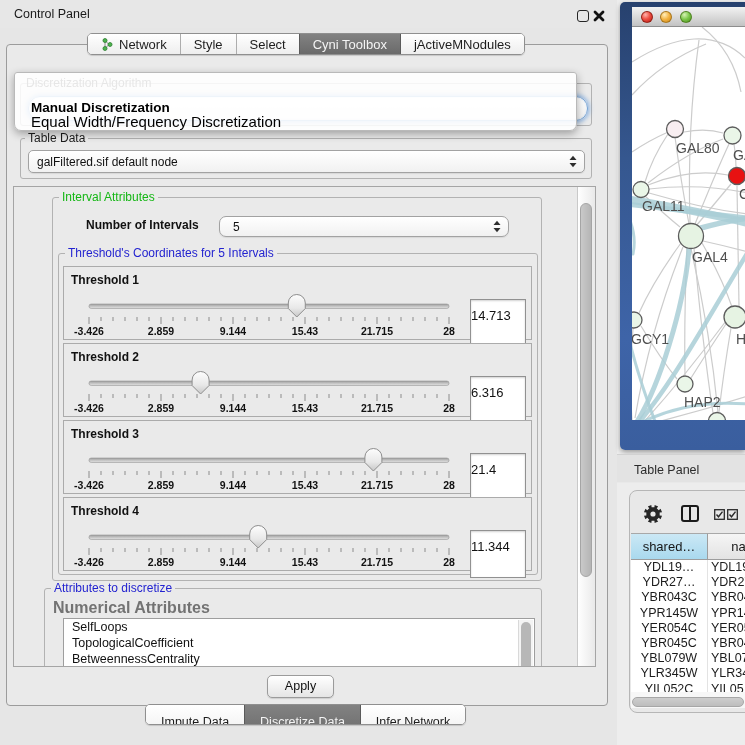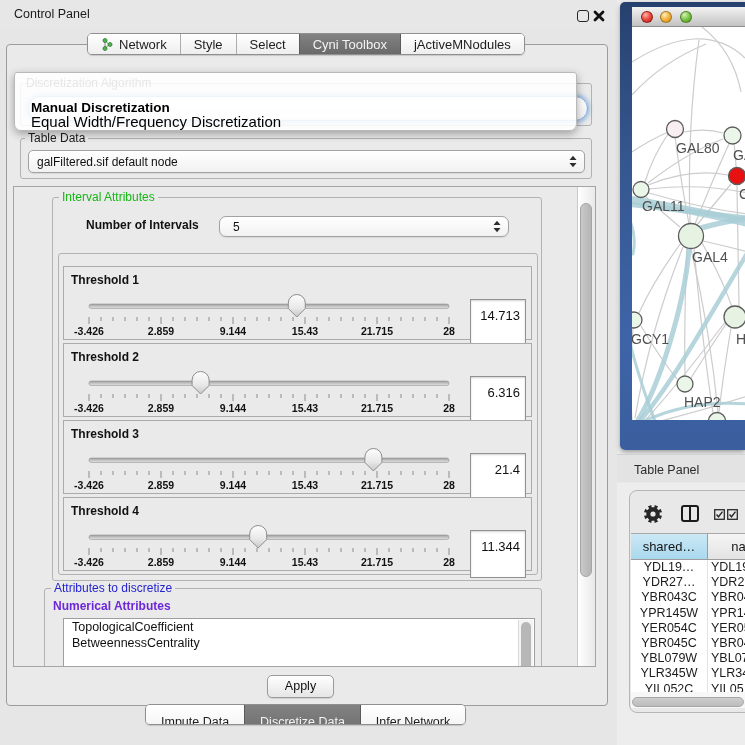--- a/index.html
+++ b/index.html
@@ -63,25 +63,25 @@
   #interval-title { left:45px; top:3px; color:#14b714; }
   #noi-label { position:absolute; left:72px; top:31px; font-size:12px; font-weight:bold; color:#111; }
   #noi-combo { left:205px; top:29px; width:290px; height:21px; border-radius:7px; }
 
   #thr-group { left:44px; top:66px; width:480px; height:322px; }
   #thr-title { left:51px; top:59px; color:#2323d0; }
 
   .thr-box { position:absolute; left:49px; width:469px; height:74px; border:1px solid #ababab; background:#eaeaea; }
   .thr-box .tlabel { position:absolute; left:7px; top:6px; font-size:12px; font-weight:bold; color:#111; }
   .thr-box svg.slider { position:absolute; left:0; top:0; }
-  .thr-box .tfield { position:absolute; left:406px; top:32px; width:56px; height:48px; background:#fff; border:1px solid #919191; box-shadow:inset 0 1px 2px rgba(0,0,0,0.18); font-size:13px; color:#111; text-align:right; padding:8px 5px 0 0; }
+  .thr-box .tfield { position:absolute; left:406px; top:32px; width:56px; height:48px; background:#fff; border:1px solid #919191; box-shadow:inset 0 1px 2px rgba(0,0,0,0.18); font-size:13px; color:#111; padding:8px 5px 0 0; }
 
   #attr-group { left:30px; top:401px; width:498px; height:110px; }
   #attr-title { left:37px; top:394px; color:#2323d0; }
-  #attr-heading { position:absolute; left:39px; top:412px; font-size:12px; font-weight:bold; color:#6d28d9; }
+  #attr-heading { position:absolute; left:39px; top:412px; font-size:16px; font-weight:bold; color:#737373; }
   #attr-list { position:absolute; left:49px; top:431px; width:472px; height:60px; background:#fff; border:1px solid #9e9e9e; overflow:hidden; }
   #attr-list .li { font-size:12.5px; color:#111; height:16px; line-height:16px; padding-left:8px; white-space:nowrap; }
   #attr-vsb { position:absolute; right:1px; top:1px; width:15px; height:58px; background:#f4f4f4; border-left:1px solid #d9d9d9; }
   #attr-vsb .thumb { position:absolute; left:2px; top:2px; width:10px; height:56px; background:#b7b7b7; border-radius:5px; }
 
   #apply-btn { position:absolute; left:267px; top:675px; width:67px; height:23px; background:linear-gradient(#ffffff,#e5e5e5); border:1px solid #9b9b9b; border-radius:5px; font-size:12.5px; color:#111; text-align:center; line-height:21px; box-shadow:0 1px 1px rgba(0,0,0,0.12); }
 
   
   #right-region { position:absolute; left:617px; top:0; width:128px; height:745px; background:#ededed; }
   #net-window { position:absolute; left:620px; top:2px; width:125px; height:448px; background:linear-gradient(#27416e 0%,#35578f 35%,#3e64a8 75%,#3a5e9e 100%); border-radius:5px 0 0 5px; box-shadow:0 2px 5px rgba(0,0,0,0.35); }
@@ -175,20 +175,21 @@
       <span id="noi-label">Number of Intervals</span>
       <div id="noi-combo" class="combo">
         <span class="cval" style="padding-left:13px;">5</span>
         <svg class="stepper" width="8" height="13" viewBox="0 0 8 13">
           <path d="M0.5,5 L4,0.8 L7.5,5 Z" fill="#2e2e2e"></path>
             <path d="M0.5,8 L4,12.2 L7.5,8 Z" fill="#2e2e2e"></path>
         </svg>
       </div>
 
       <div id="thr-group" class="groupbox"></div>
+      <span id="thr-title" class="grouptitle">Threshold's Coordinates for 5 Intervals</span>
       <div id="thr-boxes">
           <div class="thr-box" style="top: 79px;">
             <div class="tlabel">Threshold 1</div>
             <svg class="slider" width="467" height="72">
               <defs>
                 <linearGradient id="trk0" x1="0" y1="0" x2="0" y2="1">
                   <stop offset="0" stop-color="#9d9d9d"></stop>
                   <stop offset="0.55" stop-color="#c6c6c6"></stop>
                   <stop offset="1" stop-color="#e2e2e2"></stop>
                 </linearGradient>
@@ -411,20 +412,21 @@
             </svg>
             <div class="tfield">11.344</div>
           </div>
         </div>
 
       <div id="attr-group" class="groupbox"></div>
       <span id="attr-title" class="grouptitle">Attributes to discretize</span>
       <span id="attr-heading">Numerical Attributes</span>
       <div id="attr-list">
         <div id="attr-items">
+            <div class="li">SelfLoops</div>
             <div class="li">TopologicalCoefficient</div>
             <div class="li">BetweennessCentrality</div>
           </div>
         <div id="attr-vsb">
             <div class="thumb"></div>
           </div>
       </div>
 
       <div id="vsb-track">
           <div id="vsb-thumb"></div>

